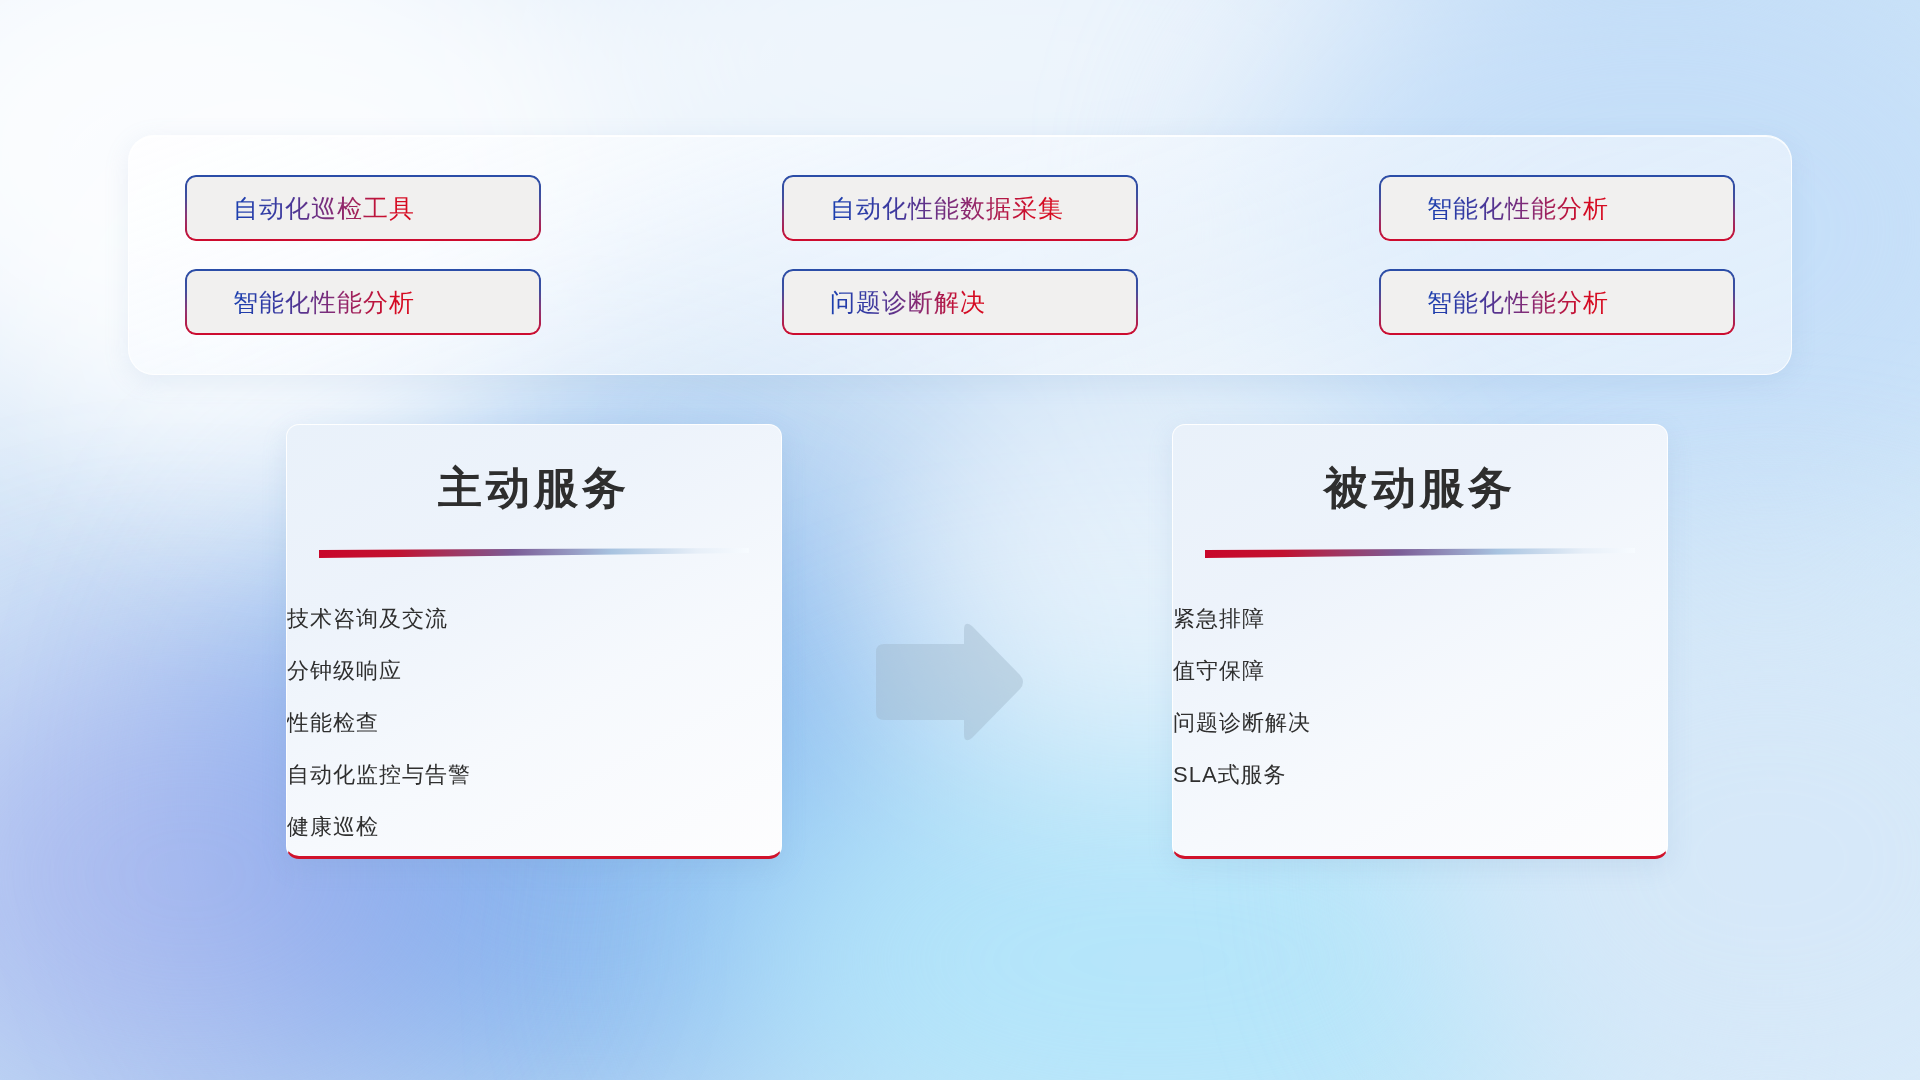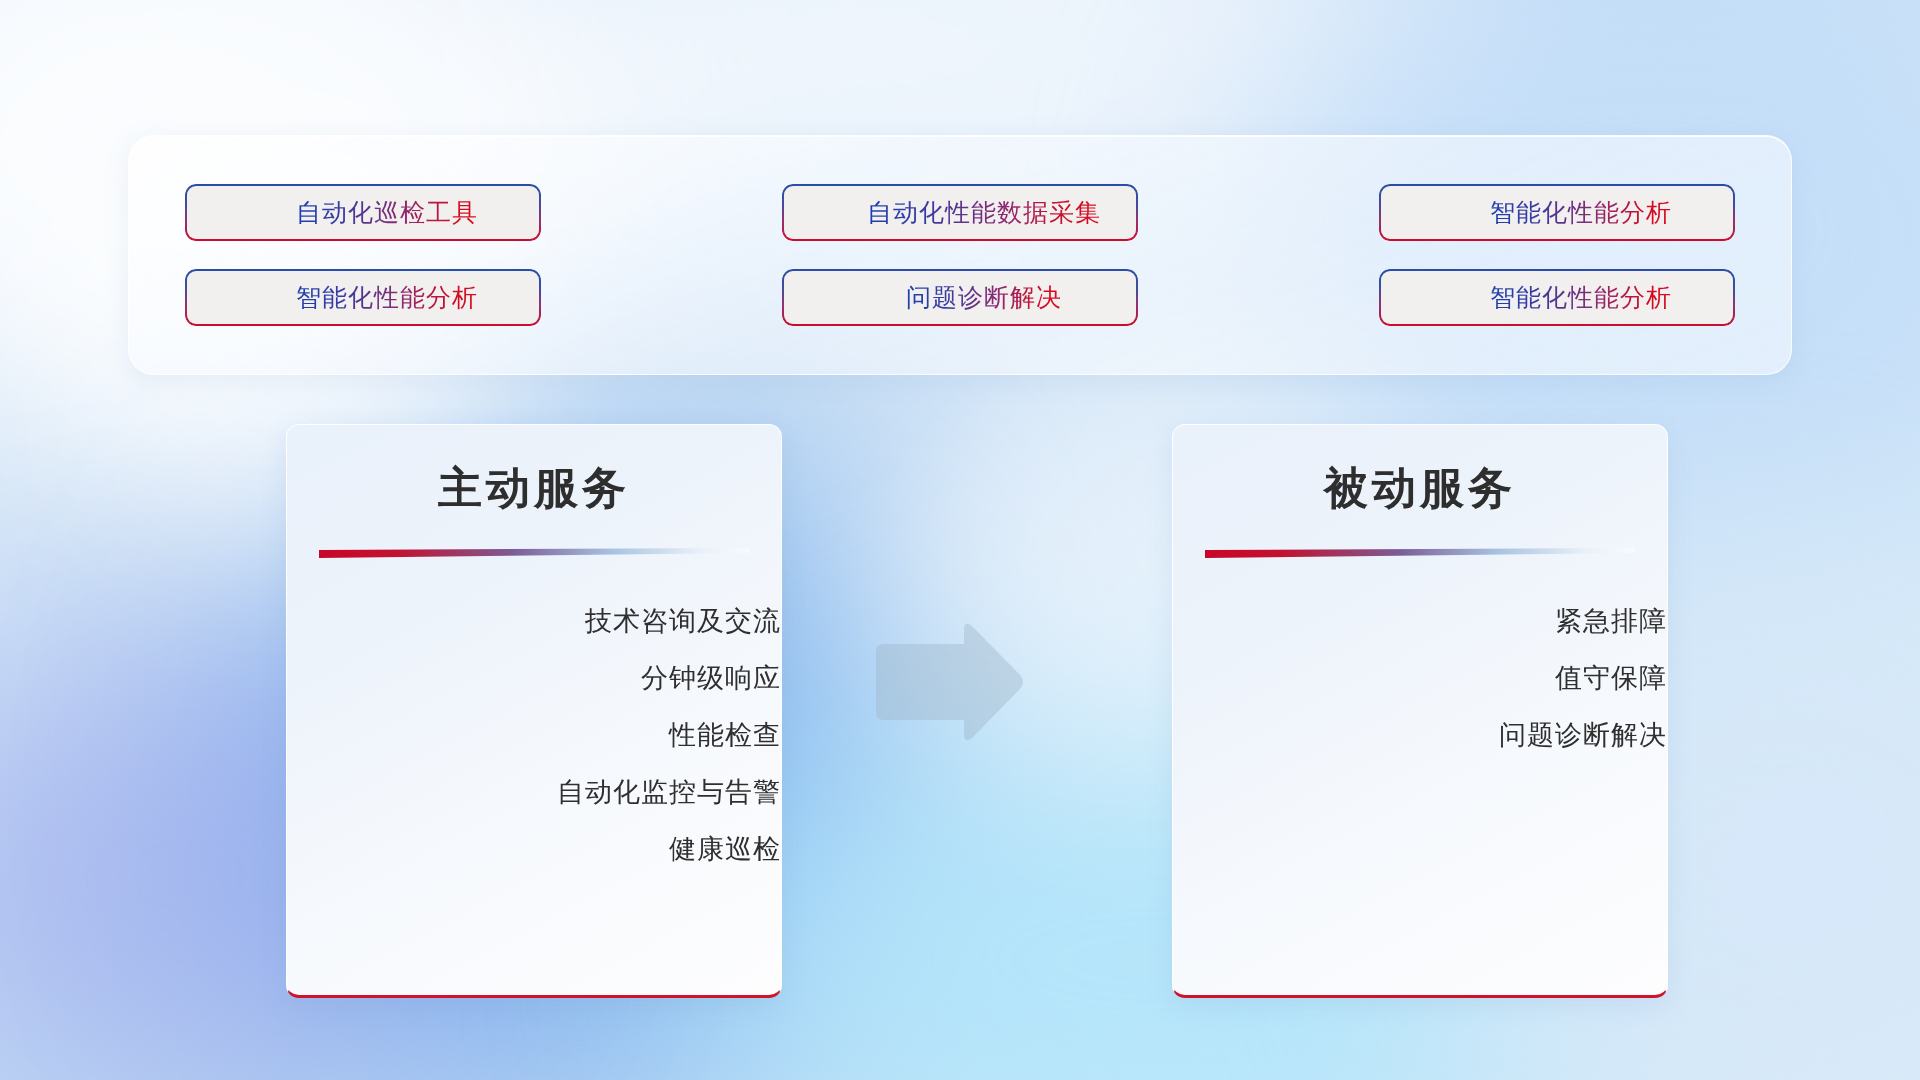--- a/index.html
+++ b/index.html
@@ -32,24 +32,24 @@
     border-radius:26px;
     background:linear-gradient(160deg,rgba(255,255,255,.72) 0%,rgba(246,250,255,.60) 38%,rgba(255,255,255,.50) 100%);
     border:1px solid rgba(255,255,255,.80);
     box-shadow:0 6px 26px rgba(120,155,200,.14), inset 0 1px 0 rgba(255,255,255,.9);
     display:flex;flex-direction:column;justify-content:center;
     padding:0 56px;box-sizing:border-box;
   }
   .pill-row{display:flex;justify-content:space-between;}
   .pill-row+.pill-row{margin-top:28px;}
   .pill{
-    width:356px;height:57px;border-radius:11px;
+    width:356px;height:66px;border-radius:11px;
     background:#f1f0ef;
     position:relative;
-    display:flex;align-items:center;justify-content:center;
+    display:flex;align-items:center;justify-content:flex-start;
     box-sizing:border-box;
     padding-left:48px;
   }
   
   .pill::before{
     content:"";position:absolute;inset:0;border-radius:11px;padding:2px;
     background:linear-gradient(180deg,#2a4da8 0%,#3d4e9e 32%,#8d3573 62%,#cf0a2c 100%);
     -webkit-mask:linear-gradient(#000 0 0) content-box, linear-gradient(#000 0 0);
     -webkit-mask-composite:xor;mask-composite:exclude;
     pointer-events:none;
@@ -58,21 +58,21 @@
     position:relative;z-index:2;
     font-size:25px;letter-spacing:1px;font-weight:400;
     background:linear-gradient(90deg,#1a3faf 0%,#3a3aa0 26%,#8b2a72 58%,#d50a22 88%,#d60a1f 100%);
     -webkit-background-clip:text;background-clip:text;
     color:transparent;-webkit-text-fill-color:transparent;
     white-space:nowrap;
   }
 
   
   .card{
-    position:absolute;top:424px;width:496px;height:574px;
+    position:absolute;top:424px;width:496px;height:435px;
     border-radius:13px;
     background:linear-gradient(152deg,#e9f1fa 0%,#edf3fb 30%,#f6f9fd 62%,#fdfdfe 100%);
     border:1px solid rgba(255,255,255,.9);
     border-bottom:3px solid #d0122b;
     box-shadow:0 8px 26px rgba(120,155,200,.16);
     box-sizing:border-box;
     overflow:hidden;
   }
   .card::after{
     content:"";position:absolute;left:0;right:0;bottom:0;height:3px;
@@ -82,21 +82,21 @@
   .card-title{
     text-align:center;font-size:44px;font-weight:bold;color:#2e2e2e;
     margin-top:34px;letter-spacing:4px;
   }
   .divider{
     width:430px;height:11px;margin:30px auto 0;position:relative;
   }
   .divider svg{display:block;}
   .card-items{margin-top:34px;}
   .card-item{
-    text-align:right;font-size:27px;color:#2f2f2f;line-height:1;
+    text-align:left;font-size:22px;color:#2f2f2f;line-height:1;
     padding:15px 0;letter-spacing:1px;
   }
 
   
   #flow-arrow{
     position:absolute;left:868px;top:618px;width:160px;height:130px;
   }
 </style>
 </head>
 <body>
@@ -188,14 +188,15 @@
           <stop offset="100%" stop-color="#f7fbff"></stop>
         </linearGradient>
       </defs>
       <path d="M0 2 L430 0 L430 5 L0 10 Z" fill="url(#divGradR)"></path>
     </svg>
   </div>
   <div class="card-items">
     <div class="card-item">紧急排障</div>
     <div class="card-item">值守保障</div>
     <div class="card-item">问题诊断解决</div>
+    <div class="card-item">SLA式服务</div>
   </div>
 </div>
 
 </body></html>

